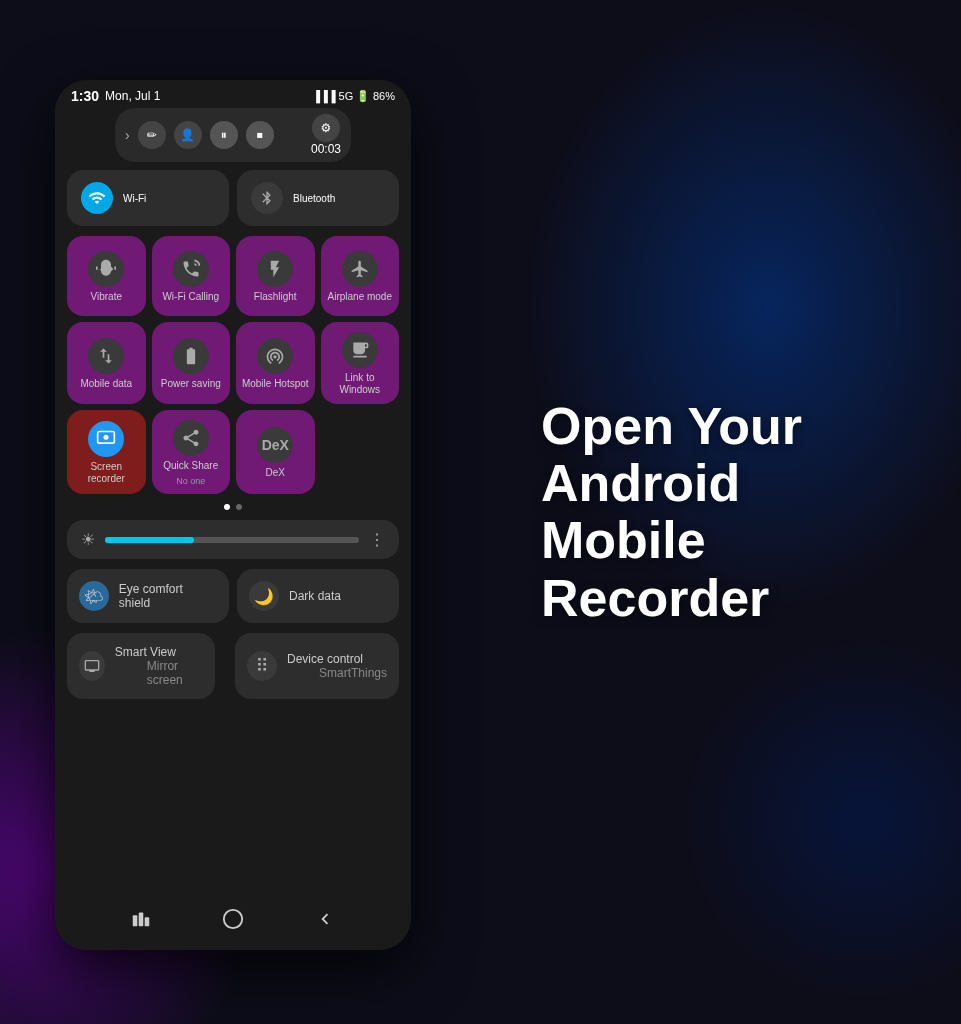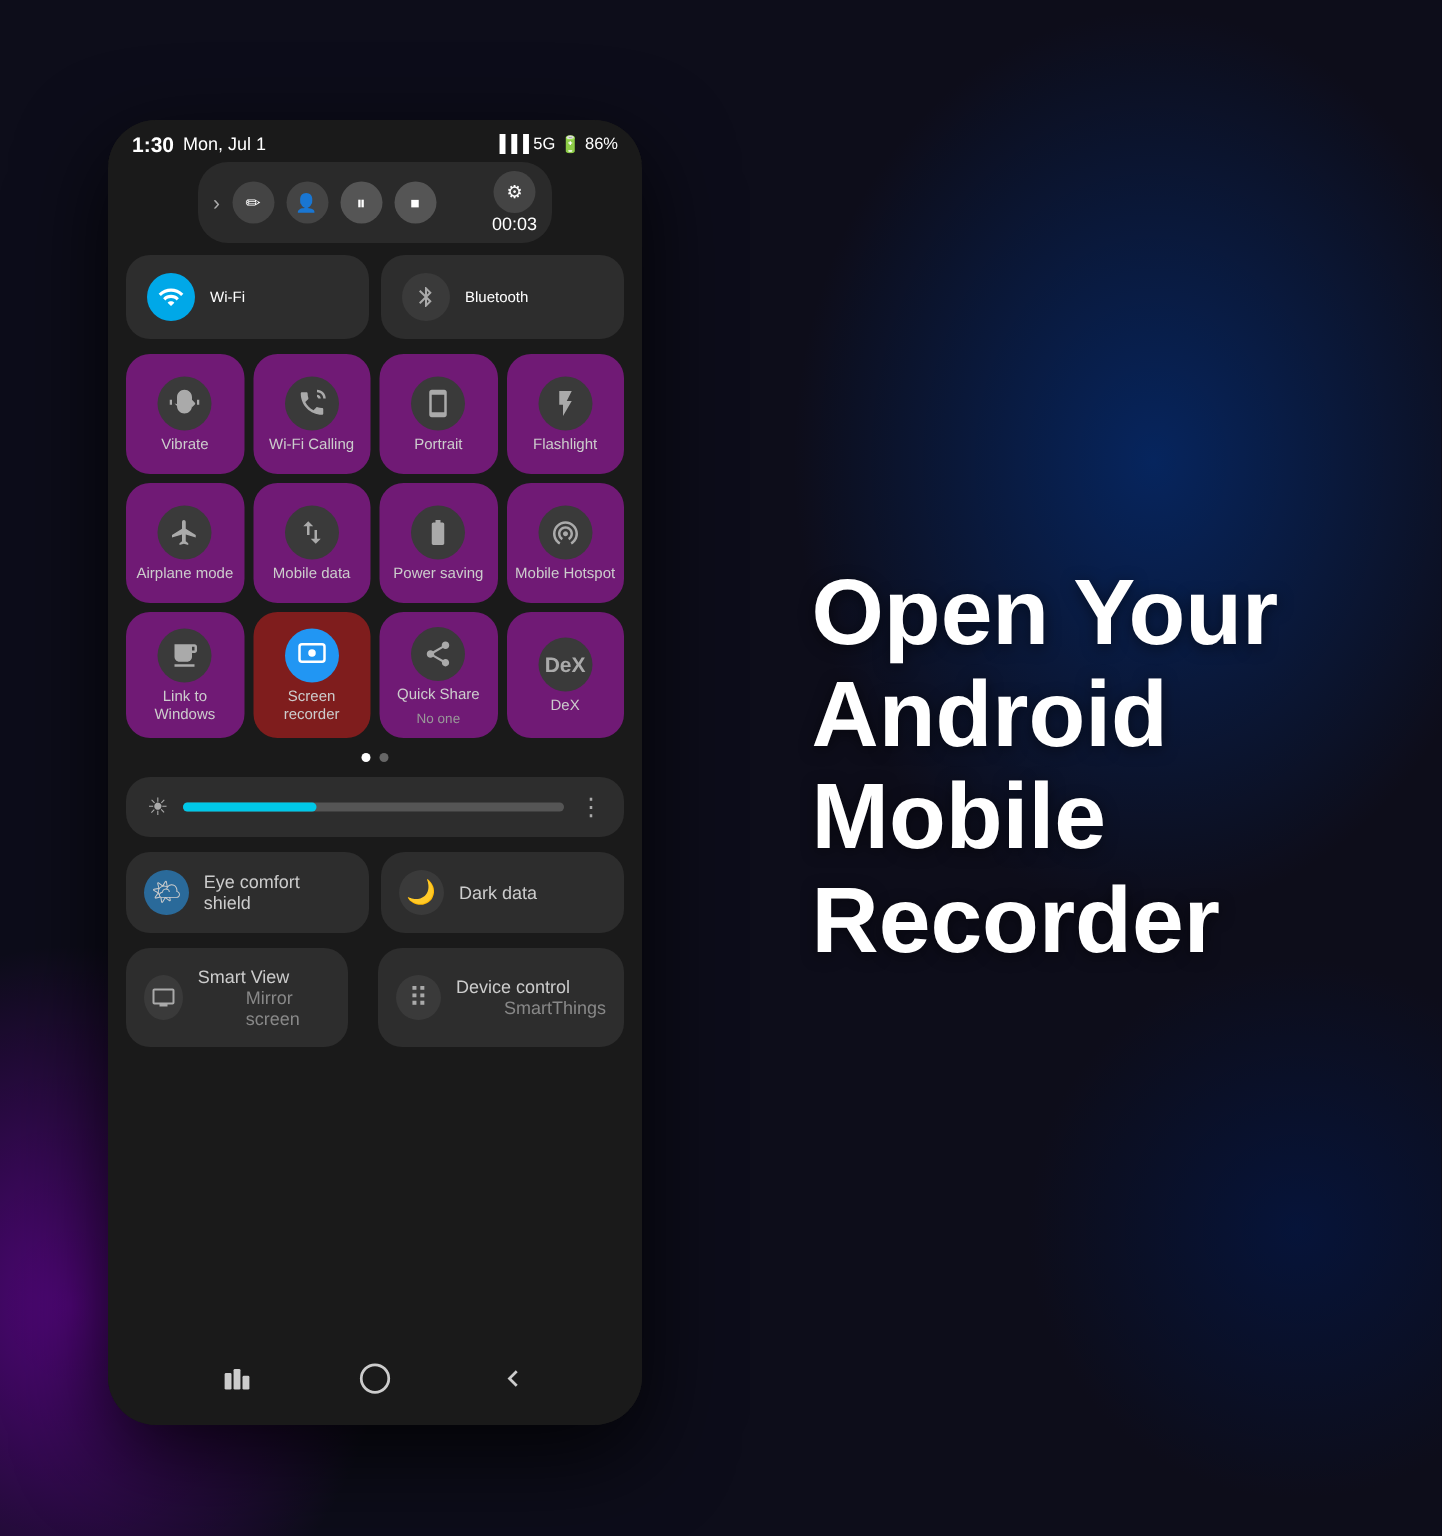--- a/index.html
+++ b/index.html
@@ -19,21 +19,21 @@
       background:
         radial-gradient(ellipse 350px 400px at 5% 85%, #8b00cc88 0%, transparent 60%),
         radial-gradient(ellipse 400px 500px at 80% 30%, #003a9988 0%, transparent 60%),
         radial-gradient(ellipse 300px 300px at 90% 80%, #001a5588 0%, transparent 60%);
       background-color: #0d0d1a;
     }
 
     
     .phone {
       position: absolute;
-      left: 72px;
+      left: 55px;
       top: 80px;
       width: 356px;
       height: 870px;
       background: #1a1a1a;
       border-radius: 32px;
       overflow: hidden;
       box-shadow: 0 20px 60px rgba(0,0,0,0.8);
     }
 
     
@@ -312,21 +312,21 @@
     
     .promo-text {
       position: absolute;
       right: 40px;
       top: 50%;
       transform: translateY(-50%);
       width: 380px;
       color: #fff;
     }
     .promo-text h1 {
-      font-size: 62px;
+      font-size: 52px;
       font-weight: 800;
       line-height: 1.1;
       text-shadow: 0 2px 10px rgba(0,0,0,0.5);
     }
   </style>
 </head>
 <body>
 
 <div class="bg"></div>
 
@@ -412,28 +412,20 @@
 
       <div class="qs-tile">
         <div class="qs-tile-icon">
           <svg width="20" height="20" viewBox="0 0 24 24" fill="#aaa">
             <path d="M6.6 10.8c1.4 2.8 3.8 5.1 6.6 6.6l2.2-2.2c.3-.3.7-.4 1-.2 1.1.4 2.3.6 3.6.6.6 0 1 .4 1 1V20c0 .6-.4 1-1 1-9.4 0-17-7.6-17-17 0-.6.4-1 1-1h3.5c.6 0 1 .4 1 1 0 1.3.2 2.5.6 3.6.1.3 0 .7-.2 1L6.6 10.8zM16 1v2c2.8 0 5 2.2 5 5h2c0-3.9-3.1-7-7-7zm0 4v2c.6 0 1 .4 1 1h2c0-1.7-1.3-3-3-3z"></path>
           </svg>
         </div>
         <span class="qs-tile-label">Wi-Fi Calling</span>
       </div>
 
-      <div class="qs-tile">
-        <div class="qs-tile-icon">
-          <svg width="20" height="20" viewBox="0 0 24 24" fill="#aaa">
-            <path d="M17 1.01L7 1c-1.1 0-2 .9-2 2v18c0 1.1.9 2 2 2h10c1.1 0 2-.9 2-2V3c0-1.1-.9-1.99-2-1.99zM17 19H7V5h10v14z"></path>
-          </svg>
-        </div>
-        <span class="qs-tile-label">Portrait</span>
-      </div>
 
       <div class="qs-tile">
         <div class="qs-tile-icon">
           <svg width="20" height="20" viewBox="0 0 24 24" fill="#aaa">
             <path d="M7 2v11h3v9l7-12h-4l4-8z"></path>
           </svg>
         </div>
         <span class="qs-tile-label">Flashlight</span>
       </div>
 

